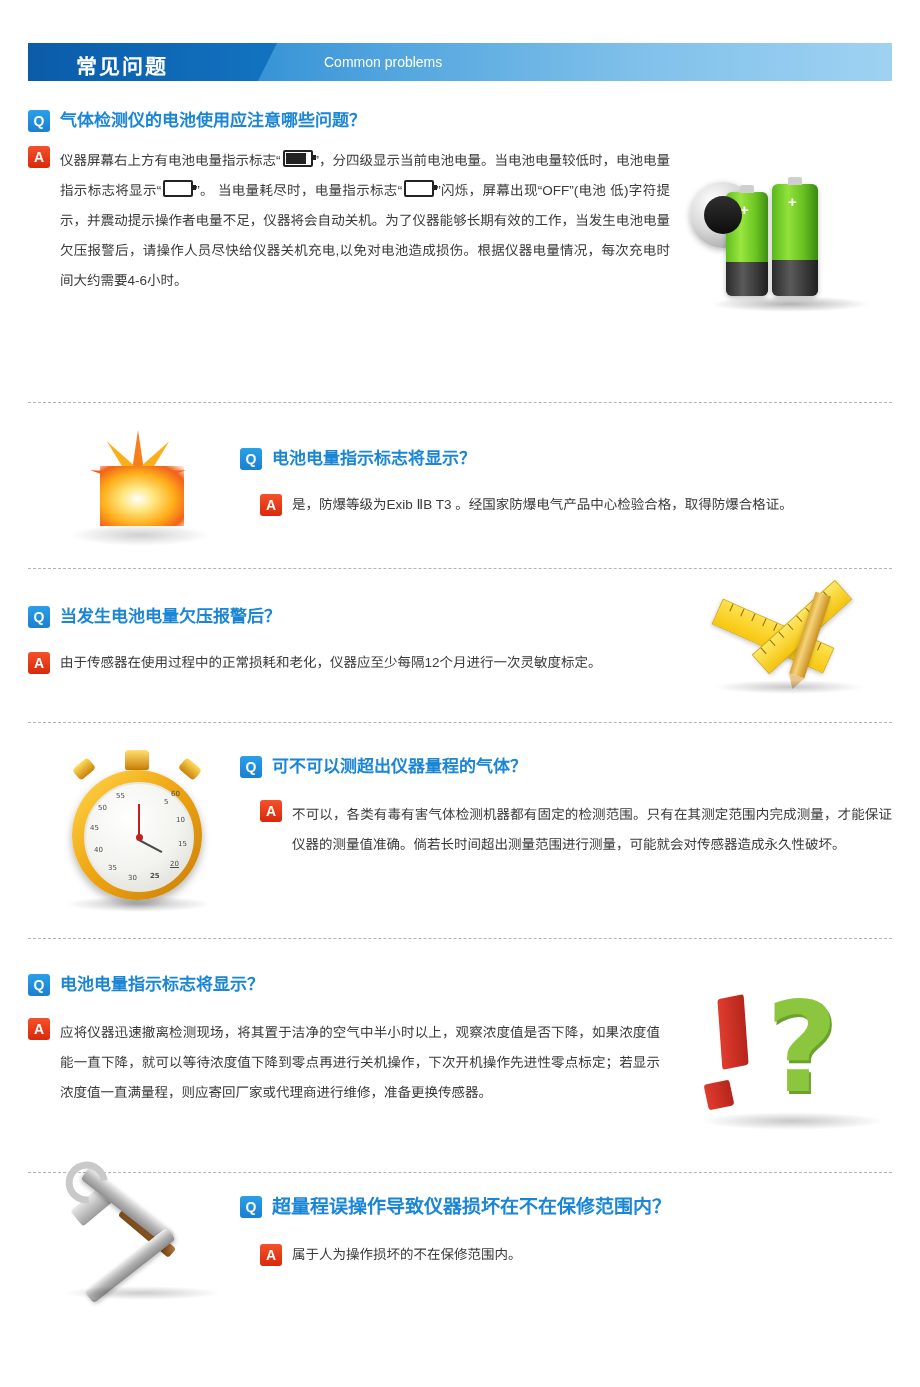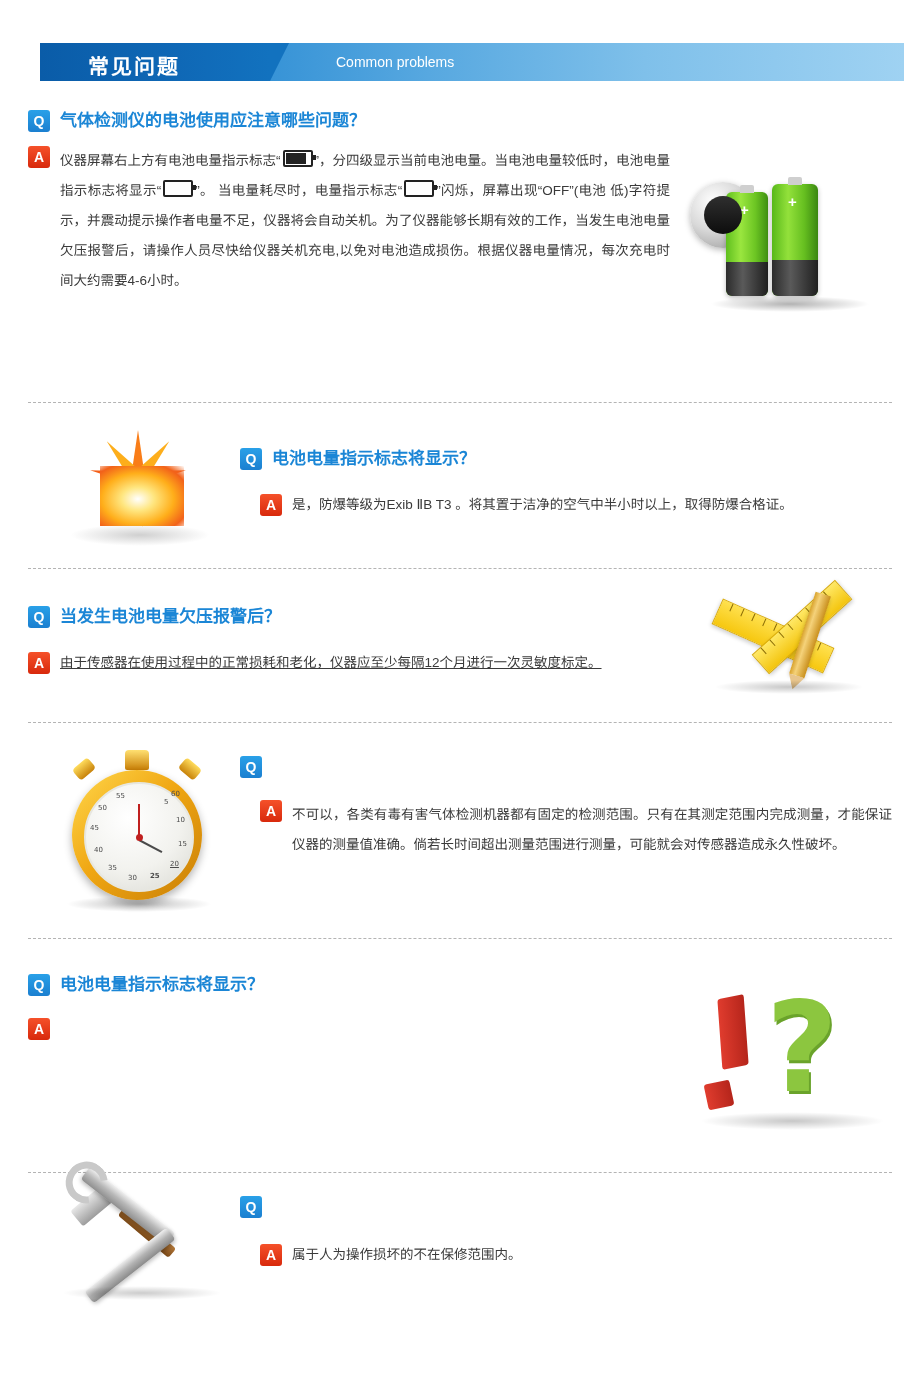--- a/index.html
+++ b/index.html
@@ -17,21 +17,20 @@
     overflow: hidden;
   }
 
   
   .header {
     position: absolute;
     left: 28px;
     top: 43px;
     width: 864px;
     height: 38px;
-    margin-left: 12px;
   }
   .header-bar {
     position: absolute;
     left: 0;
     top: 0;
     width: 864px;
     height: 38px;
     background: linear-gradient(to right, #1b72c4 0%, #2f8ed4 22%, #57a8e0 45%, #7fc0ea 70%, #9fd2f2 100%);
   }
   .header-left {
@@ -458,34 +457,34 @@
   <div class="boom-shadow"></div>
 </div>
 
 <div class="faq" style="top:448px; left:220px; width:672px;">
   <div class="q-row" style="margin-left:20px;">
     <span class="badge q">Q</span>
     <span class="q-text">电池电量指示标志将显示？</span>
   </div>
   <div class="a-row" style="margin-left:40px; margin-top:24px;">
     <span class="badge a">A</span>
-    <span class="a-text" style="line-height:22px; width:600px;">是，防爆等级为Exib ⅡB T3 。将其置于洁净的空气中半小时以上，取得防爆合格证。</span>
+    <span class="a-text" style="line-height:22px; width:600px;">是，防爆等级为Exib ⅡB T3 。经国家防爆电气产品中心检验合格，取得防爆合格证。</span>
   </div>
 </div>
 
 <div class="divider" style="top:568px;"></div>
 
 <div class="faq" style="top:606px;">
   <div class="q-row">
     <span class="badge q">Q</span>
     <span class="q-text">当发生电池电量欠压报警后？</span>
   </div>
   <div class="a-row" style="margin-top:24px;">
     <span class="badge a">A</span>
-    <span class="a-text" style="line-height:22px; width:660px;text-decoration:underline;">由于传感器在使用过程中的正常损耗和老化，仪器应至少每隔12个月进行一次灵敏度标定。</span>
+    <span class="a-text" style="line-height:22px; width:660px;">由于传感器在使用过程中的正常损耗和老化，仪器应至少每隔12个月进行一次灵敏度标定。</span>
   </div>
 </div>
 
 <div class="art ruler-wrap">
   <div class="ruler">
     <span class="tick" style="left:10px;"></span>
       <span class="tick" style="left:22px;"></span>
     <span class="tick" style="left:34px;"></span>
       <span class="tick" style="left:46px;"></span>
     <span class="tick" style="left:58px;"></span>
@@ -534,36 +533,38 @@
       <div class="hand"></div>
       <div class="hand h2"></div>
       <div class="pivot"></div>
     </div>
   </div>
 </div>
 
 <div class="faq" style="top:756px; left:220px; width:672px;">
   <div class="q-row" style="margin-left:20px;">
     <span class="badge q">Q</span>
+    <span class="q-text">可不可以测超出仪器量程的气体？</span>
   </div>
   <div class="a-row" style="margin-left:40px; margin-top:22px;">
     <span class="badge a">A</span>
     <span class="a-text" style="width:600px;">不可以，各类有毒有害气体检测机器都有固定的检测范围。只有在其测定范围内完成测量，才能保证仪器的测量值准确。倘若长时间超出测量范围进行测量，可能就会对传感器造成永久性破坏。</span>
   </div>
 </div>
 
 <div class="divider" style="top:938px;"></div>
 
 <div class="faq" style="top:974px;">
   <div class="q-row">
     <span class="badge q">Q</span>
     <span class="q-text">电池电量指示标志将显示？</span>
   </div>
   <div class="a-row" style="margin-top:22px;">
     <span class="badge a">A</span>
+    <span class="a-text" style="width:600px;">应将仪器迅速撤离检测现场，将其置于洁净的空气中半小时以上，观察浓度值是否下降，如果浓度值能一直下降，就可以等待浓度值下降到零点再进行关机操作，下次开机操作先进性零点标定；若显示浓度值一直满量程，则应寄回厂家或代理商进行维修，准备更换传感器。</span>
   </div>
 </div>
 
 <div class="art mark-wrap">
   <div class="excl-bar"></div>
   <div class="excl-dot"></div>
   <div class="qmark">?</div>
   <div class="mark-shadow"></div>
 </div>
 
@@ -573,18 +574,19 @@
   <div class="hammer-handle"></div>
   <div class="hammer-head"></div>
   <div class="wrench"></div>
   <div class="wrench-b"></div>
   <div class="tool-shadow"></div>
 </div>
 
 <div class="faq" style="top:1196px; left:220px; width:672px;">
   <div class="q-row" style="margin-left:20px;">
     <span class="badge q">Q</span>
+    <span class="q-text" style="font-size:19px;">超量程误操作导致仪器损坏在不在保修范围内？</span>
   </div>
   <div class="a-row" style="margin-left:40px; margin-top:26px;">
     <span class="badge a">A</span>
     <span class="a-text" style="line-height:22px; width:600px;">属于人为操作损坏的不在保修范围内。</span>
   </div>
 </div>
 
 </body></html>

